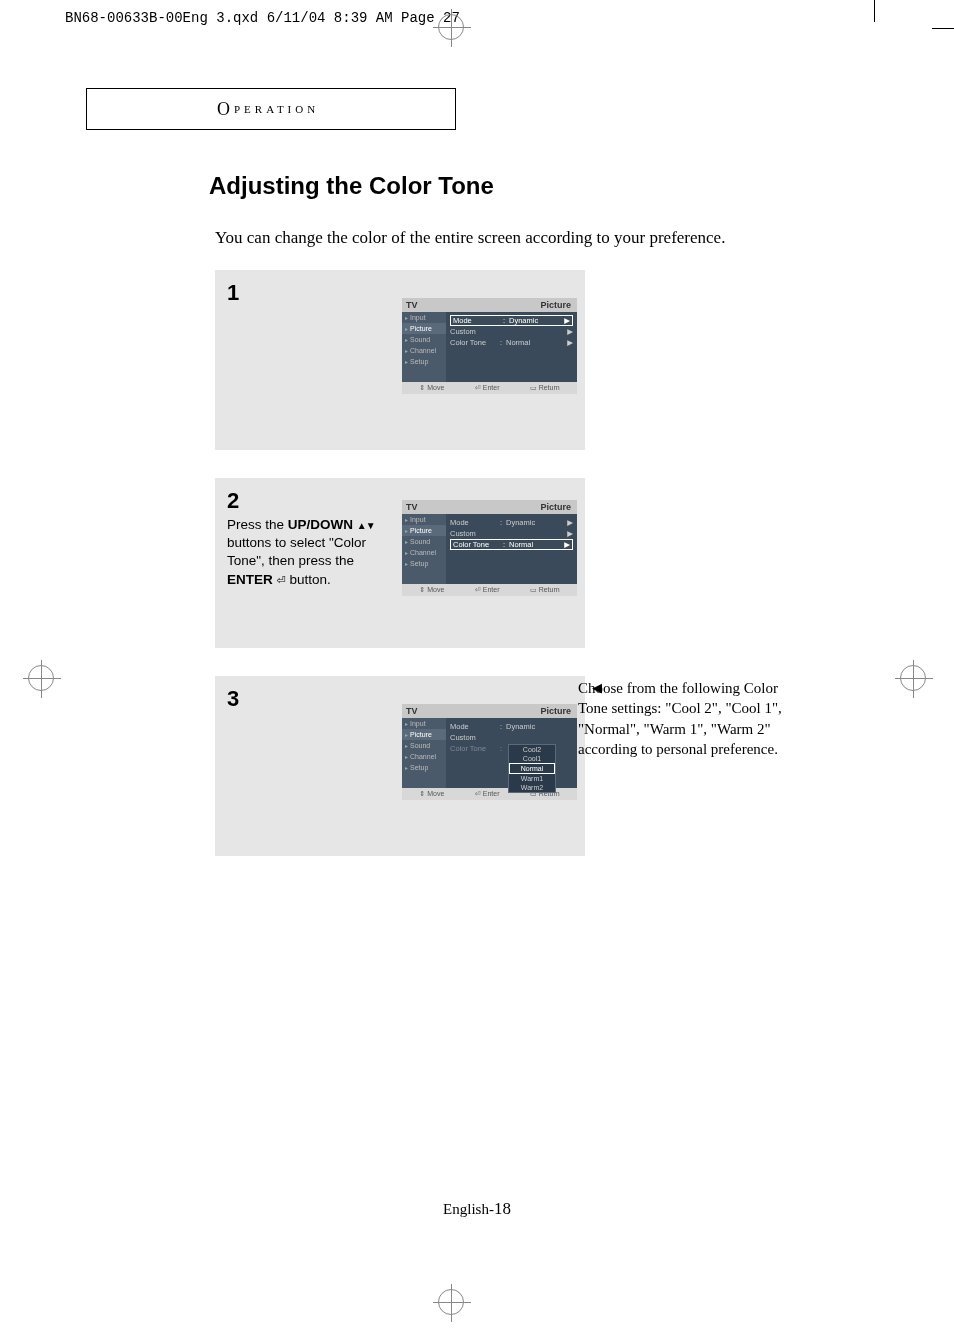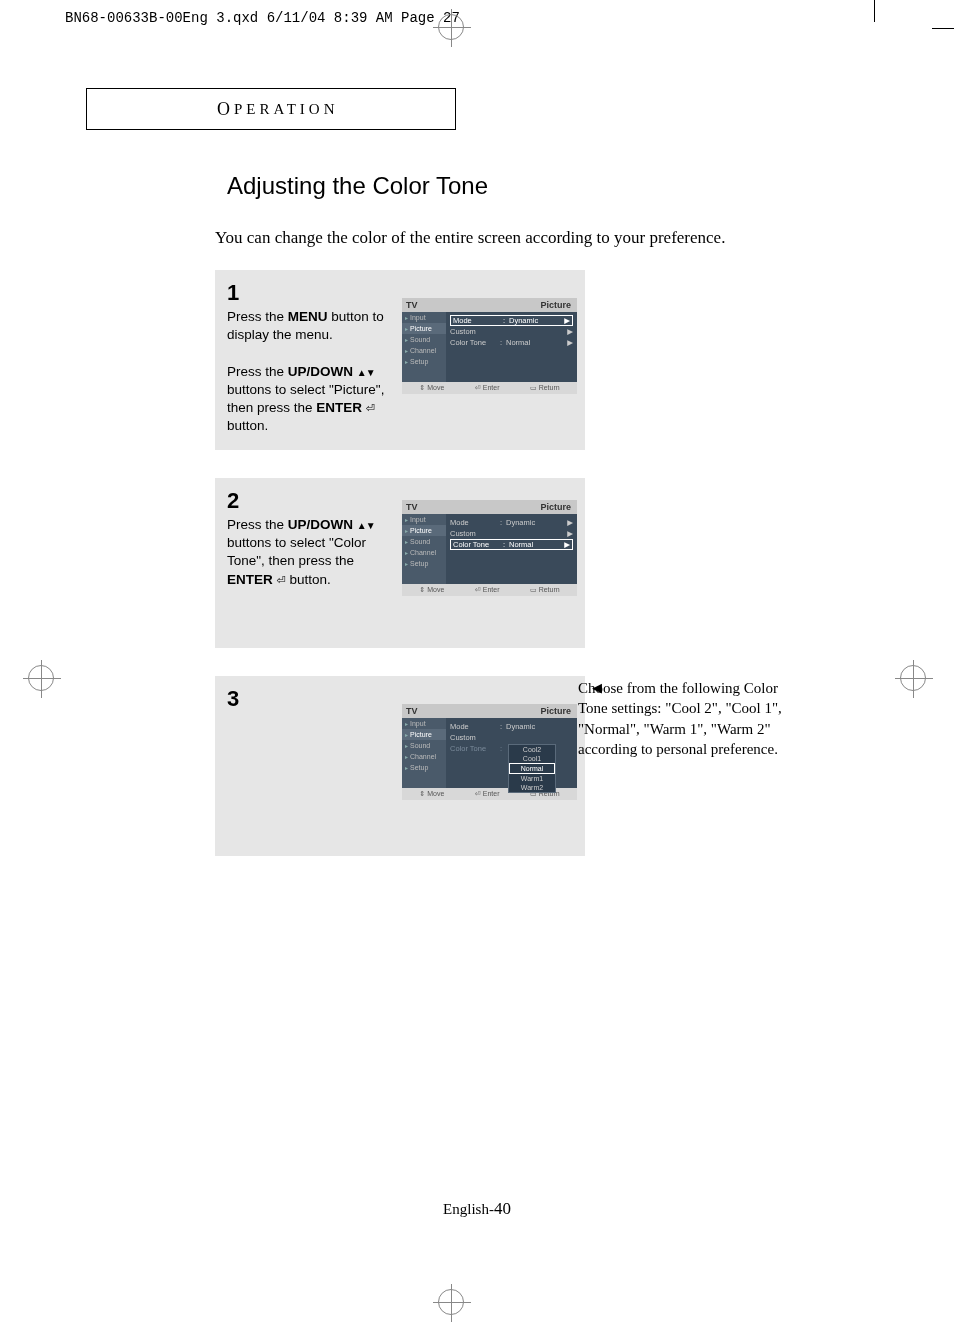--- a/index.html
+++ b/index.html
@@ -36,27 +36,27 @@
     position: absolute;
     top: 88px; left: 86px;
     width: 370px; height: 42px;
     border: 1px solid #000;
     display: flex; align-items: center;
     padding-left: 130px;
     font-family: Georgia, serif;
     font-size: 18px;
     letter-spacing: 4px;
   }
-  .section-header span.smcap { font-size: 15px; }
+  .section-header span.smcap { font-size: 11px; }
 
   .page-title {
     position: absolute;
-    top: 172px; left: 227px;
+    top: 172px; left: 209px;
     font-family: Arial, Helvetica, sans-serif;
-    font-weight: normal;
+    font-weight: bold;
     font-size: 24px;
   }
   .intro {
     position: absolute;
     top: 228px; left: 215px;
     font-size: 17px;
   }
 
   .step-box {
     position: absolute;
@@ -188,25 +188,20 @@
 <div class="section-header">
   <span>O</span>
     <span class="smcap">PERATION</span>
 </div>
 
 <div class="page-title">Adjusting the Color Tone</div>
 <div class="intro">You can change the color of the entire screen according to your preference.</div>
 
 <div class="step-box step1">
   <div class="step-num">1</div>
-  <div class="step-text">
-    <span>Press the </span><b>MENU</b><span> button to display the menu.</span>
-    <br><br>
-    <span>Press the </span><b>UP/DOWN</b> <span class="ud-icon"></span><span> buttons to select "Picture", then press the </span><b>ENTER</b> <span class="enter-icon"></span><span> button.</span>
-  </div>
   <div class="osd osd1">
     <div class="osd-header">
       <div class="tv">TV</div>
       <div class="cat">Picture</div>
     </div>
     <div class="osd-main">
       <div class="osd-body">
         <div class="osd-side">
           <div class="mi">
               <span>Input</span>
@@ -368,14 +363,14 @@
       <span class="fi-enter">Enter</span>
       <span class="fi-return">Return</span>
     </div>
   </div>
 </div>
 
 <div class="side-note-arrow">◀</div>
 <div class="side-note">Choose from the following Color Tone settings: "Cool 2", "Cool 1", "Normal", "Warm 1", "Warm 2" according to personal preference.</div>
 
 <div class="page-num">
-  <span>English-</span><span class="pn">40</span>
+  <span>English-</span><span class="pn">18</span>
 </div>
 
 </body></html>

